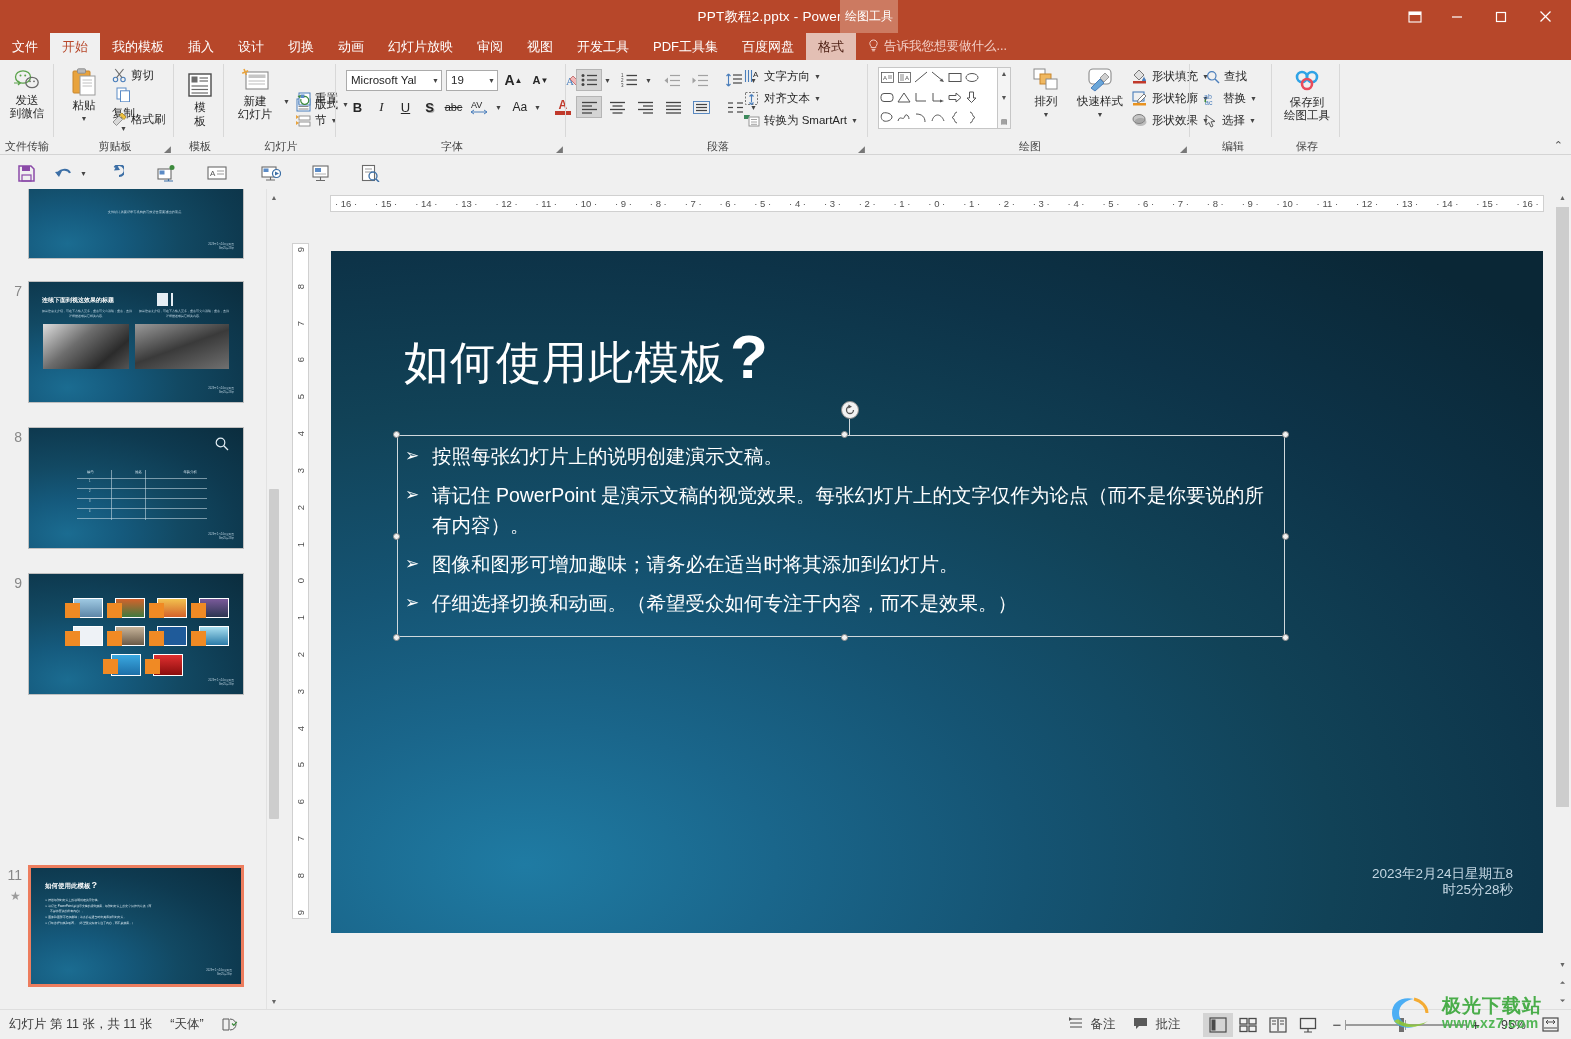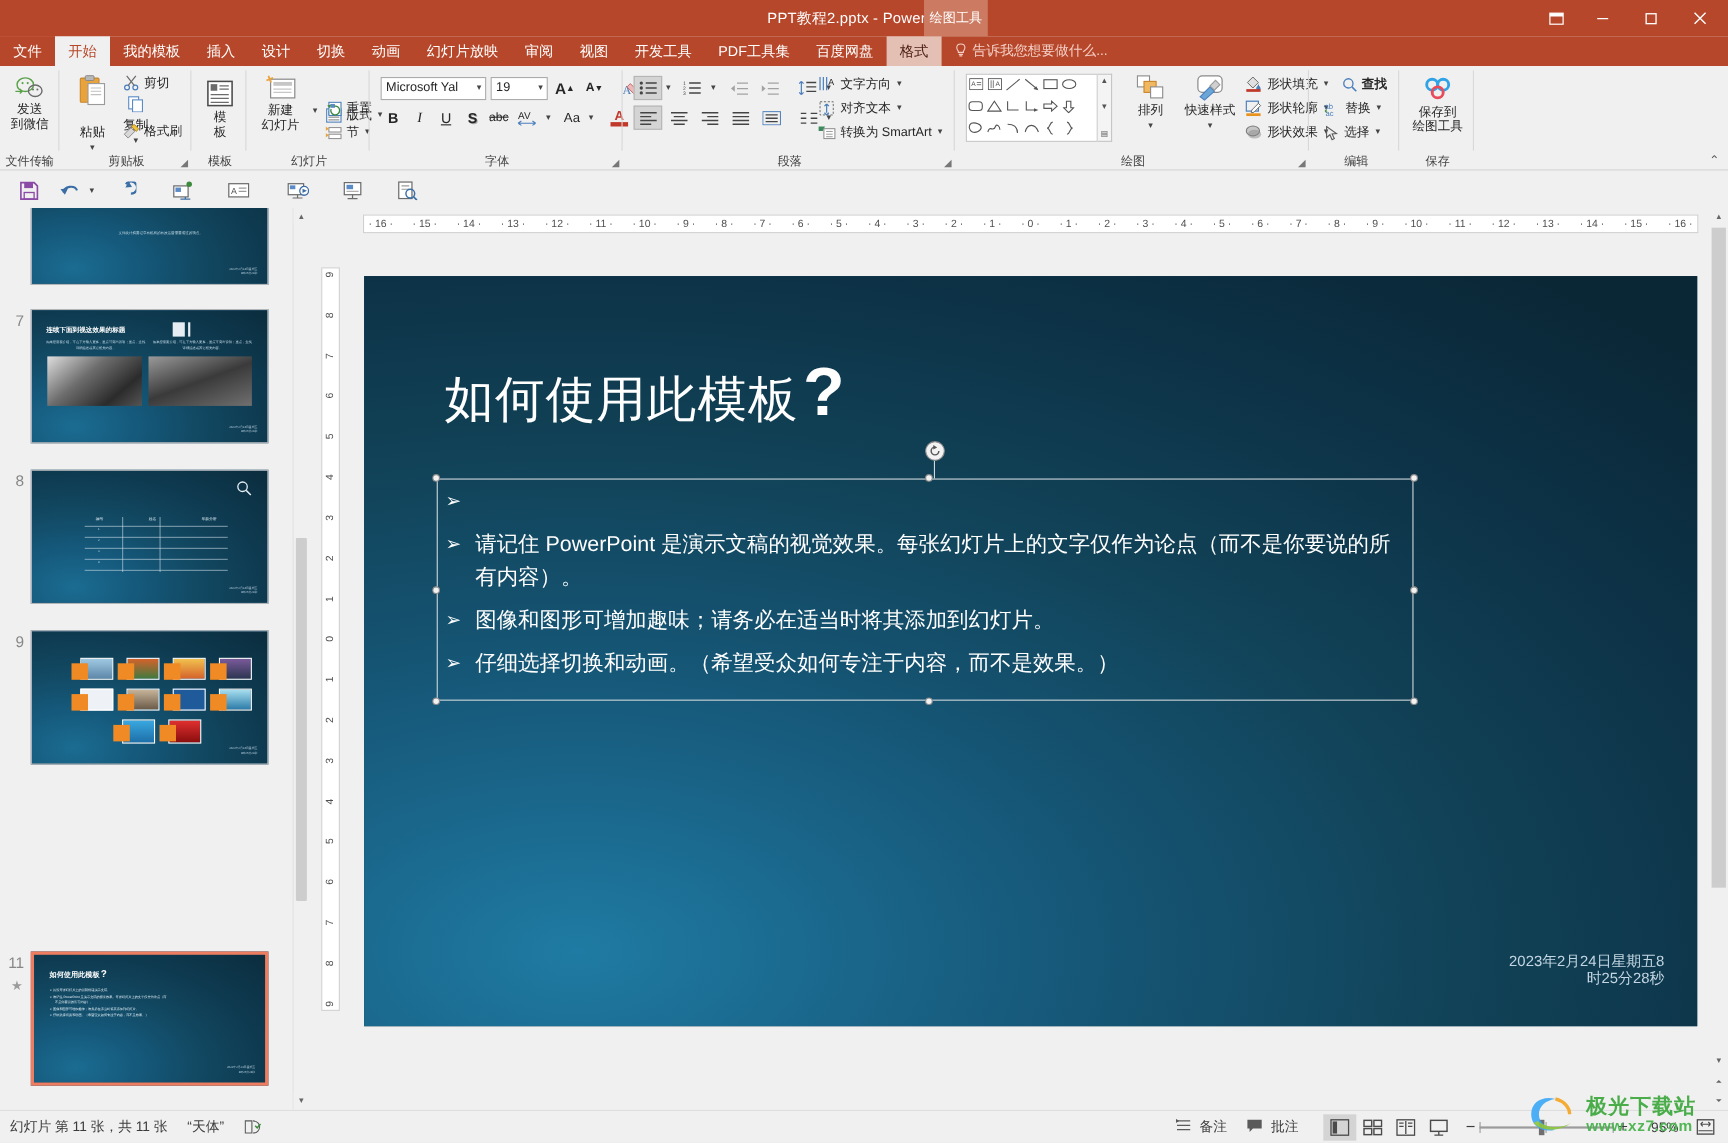--- a/index.html
+++ b/index.html
@@ -344,21 +344,21 @@
         <span class="icon">
           <svg width="28" height="30" viewBox="0 0 28 30">
             <rect x="3" y="3" width="17" height="22" rx="1" fill="#e8a33d" stroke="#c8862c" stroke-width="1"></rect>
             <rect x="7.5" y="0.8" width="8" height="4.4" rx="1" fill="#b8b8b8" stroke="#8a8a8a" stroke-width=".9"></rect>
             <rect x="10" y="8" width="15" height="19" fill="#fff" stroke="#9a9a9a" stroke-width="1"></rect>
             <line x1="12.5" y1="12" x2="22" y2="12" stroke="#c0c0c0" stroke-width="1"></line>
             <line x1="12.5" y1="15" x2="22" y2="15" stroke="#c0c0c0" stroke-width="1"></line>
             <line x1="12.5" y1="18" x2="22" y2="18" stroke="#c0c0c0" stroke-width="1"></line>
           </svg>
         </span>
-        <span style="margin-top:17px;font-family:Liberation Serif, serif;">粘贴</span>
+        <span style="margin-top:1px;font-family:Liberation Serif, serif;">粘贴</span>
         <span class="caret">▼</span>
       </div>
       <div class="smbtn" style="position:absolute;left:52px;top:5px;">
         <span class="icon">
           <svg width="15" height="15" viewBox="0 0 15 15">
               <circle cx="3.5" cy="11.5" r="2.2" fill="none" stroke="#4a7ebb" stroke-width="1.1"></circle>
               <circle cx="11" cy="11.5" r="2.2" fill="none" stroke="#4a7ebb" stroke-width="1.1"></circle>
               <line x1="4.6" y1="9.6" x2="11.5" y2="1" stroke="#6b6b6b" stroke-width="1.1"></line>
               <line x1="10" y1="9.6" x2="3.2" y2="1" stroke="#6b6b6b" stroke-width="1.1"></line>
             </svg>
@@ -838,21 +838,21 @@
           <span>形状效果</span>
           <span class="caret">▼</span>
         </div>
       </div>
       <div class="glabel">绘图</div>
       <div class="dlg">◢</div>
       <div class="sep"></div>
     </div>
 
     <div class="rgroup" style="left:1194px;width:78px;">
-      <div class="smbtn" style="position:absolute;left:22px;top:6px;font-weight:bold;">
+      <div class="smbtn" style="position:absolute;left:8px;top:6px;">
         <span class="icon">
           <svg width="14" height="14" viewBox="0 0 14 14">
               <circle cx="5.8" cy="5.8" r="4.2" fill="none" stroke="#4a7ebb" stroke-width="1.2"></circle>
               <line x1="9" y1="9" x2="13" y2="13" stroke="#4a7ebb" stroke-width="1.4"></line>
             </svg>
         </span>
         <span>查找</span>
       </div>
       <div class="smbtn" style="position:absolute;left:6px;top:28px;">
         <span class="icon">
@@ -1184,20 +1184,21 @@
       <div class="handle" style="right:-4px;top:-4px;"></div>
       <div class="handle" style="left:-4px;top:98px;"></div>
       <div class="handle" style="right:-4px;top:98px;"></div>
       <div class="handle" style="left:-4px;bottom:-4px;"></div>
       <div class="handle" style="left:444px;bottom:-4px;"></div>
       <div class="handle" style="right:-4px;bottom:-4px;"></div>
 
       <div class="bullets">
         <div class="bullet">
           <span class="bsym">➢</span>
+          <span>按照每张幻灯片上的说明创建演示文稿。</span>
         </div>
         <div class="bullet">
           <span class="bsym">➢</span>
           <span>请记住 PowerPoint 是演示文稿的视觉效果。每张幻灯片上的文字仅作为论点（而不是你要说的所有内容）。</span>
         </div>
         <div class="bullet">
           <span class="bsym">➢</span>
           <span>图像和图形可增加趣味；请务必在适当时将其添加到幻灯片。</span>
         </div>
         <div class="bullet">

